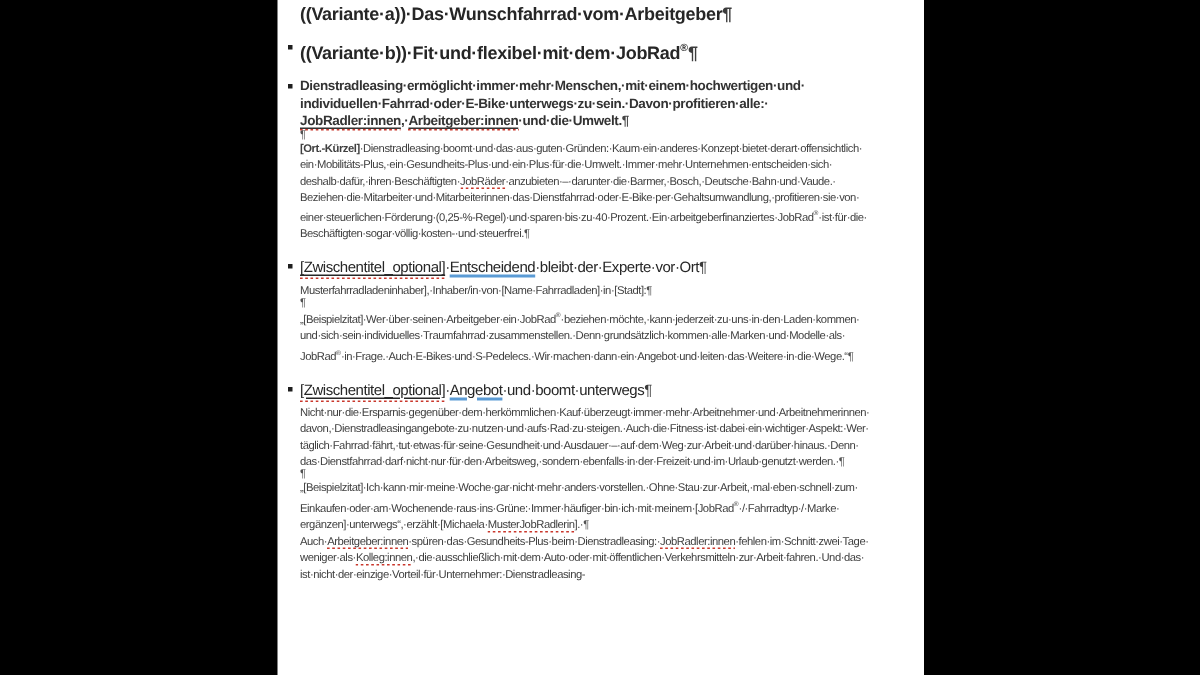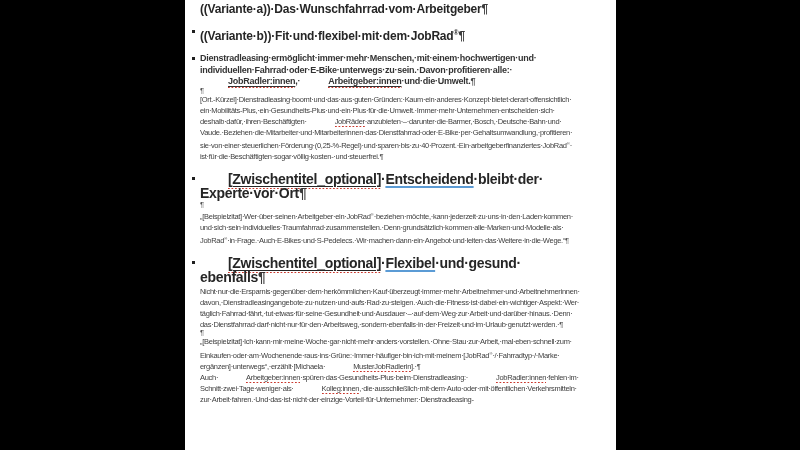--- a/index.html
+++ b/index.html
@@ -13,39 +13,38 @@
     position:absolute; left:185px; top:0; width:431px; height:450px;
     background:#fff; box-sizing:border-box; padding:2px 36px 0 15px;
     overflow:hidden;
   }
   .para { position:relative; color:#404040; white-space:normal; overflow-wrap:break-word; }
   .para.h1 {
     font-weight:bold; color:#262626; font-size:12px; line-height:14px;
     letter-spacing:-0.2px; margin:0 0 10px 0;
   }
   .para.h2 {
-    font-weight:bold; color:#262626; font-size:14px; line-height:13.5px;
+    font-weight:normal; color:#262626; font-size:10px; line-height:13.5px;
     letter-spacing:-0.3px; margin:11px 0 2px 0;
   }
   .para.lede {
     font-weight:bold; color:#333; font-size:9px; line-height:11.5px;
     letter-spacing:-0.25px; margin:0;
   }
   .para.body { font-size:7.5px; line-height:11px; letter-spacing:-0.3px; margin:0; }
   .para.pilc { font-size:7.5px; line-height:6px; margin:0; }
   .pmark {
     position:absolute; left:-8px; top:4px; width:3px; height:3px;
     background:#1f1f1f; display:block;
   }
-  .run.b { font-weight:normal; }
+  .run.b { font-weight:bold; }
   .run.red, .run.ured {
     background-image:repeating-linear-gradient(90deg,#c9372c 0,#c9372c 2px,transparent 2px,transparent 3.5px);
     background-repeat:repeat-x; background-size:3.5px 1px; background-position:0 100%;
     padding-bottom:1px;
-    margin-left:28px;
   }
   .run.ured {
     text-decoration:underline; text-decoration-thickness:1px; text-underline-offset:2px;
     padding-bottom:2px;
   }
   .run.blue {
     text-decoration:underline; text-decoration-color:#5b9bd5;
     text-decoration-thickness:1.5px; text-underline-offset:2px;
   }
   sup { font-size:58%; vertical-align:super; letter-spacing:0; }
@@ -56,22 +55,23 @@
 
 <div class="stage">
   <div class="page">
     <div class="doc-content">
         <div class="para h1"><span class="run n">((Variante·​a))·​Das·​Wunschfahrrad·​vom·​Arbeitgeber</span><span class="pilcrow-mark">¶</span></div>
         <div class="para h1"><span class="pmark"></span><span class="run n">((Variante·​b))·​Fit·​und·​flexibel·​mit·​dem·​JobRad<sup>®</sup></span><span class="pilcrow-mark">¶</span></div>
         <div class="para lede"><span class="pmark"></span><span class="run n">Dienstradleasing·​ermöglicht·​immer·​mehr·​Menschen,·​mit·​einem·​hochwertigen·​und·​individuellen·​Fahrrad·​oder·​E-Bike·​unterwegs·​zu·​sein.·​Davon·​profitieren·​alle:·​</span><span class="run ured">JobRadler:innen</span><span class="run n">,·​</span><span class="run ured">Arbeitgeber:innen</span><span class="run n">·​und·​die·​Umwelt.</span><span class="pilcrow-mark">¶</span></div>
         <div class="para pilc"><span class="pilcrow-mark">¶</span></div>
         <div class="para body"><span class="run b">[Ort.-Kürzel]</span><span class="run n">·​Dienstradleasing·​boomt·​und·​das·​aus·​guten·​Gründen:·​Kaum·​ein·​anderes·​Konzept·​bietet·​derart·​offensichtlich·​ein·​Mobilitäts-Plus,·​ein·​Gesundheits-Plus·​und·​ein·​Plus·​für·​die·​Umwelt.·​Immer·​mehr·​Unternehmen·​entscheiden·​sich·​deshalb·​dafür,·​ihren·​Beschäftigten·​</span><span class="run red">JobRäder</span><span class="run n">·​anzubieten·​–·​darunter·​die·​Barmer,·​Bosch,·​Deutsche·​Bahn·​und·​Vaude.·​Beziehen·​die·​Mitarbeiter·​und·​Mitarbeiterinnen·​das·​Dienstfahrrad·​oder·​E-Bike·​per·​Gehaltsumwandlung,·​profitieren·​sie·​von·​einer·​steuerlichen·​Förderung·​(0,25-%-Regel)·​und·​sparen·​bis·​zu·​40·​Prozent.·​Ein·​arbeitgeberfinanziertes·​JobRad<sup>®</sup>·​ist·​für·​die·​Beschäftigten·​sogar·​völlig·​kosten-·​und·​steuerfrei.</span><span class="pilcrow-mark">¶</span></div>
         <div class="para h2"><span class="pmark"></span><span class="run ured">[Zwischentitel_optional]</span><span class="run n">·​</span><span class="run blue">Entscheidend</span><span class="run n">·​bleibt·​der·​Experte·​vor·​Ort</span><span class="pilcrow-mark">¶</span></div>
+        <div class="para body"><span class="run n">Musterfahrradladeninhaber],·​Inhaber/in·​von·​[Name·​Fahrradladen]·​in·​[Stadt]:</span><span class="pilcrow-mark">¶</span></div>
         <div class="para pilc"><span class="pilcrow-mark">¶</span></div>
         <div class="para body"><span class="run n">„[Beispielzitat]·​Wer·​über·​seinen·​Arbeitgeber·​ein·​JobRad<sup>®</sup>·​beziehen·​möchte,·​kann·​jederzeit·​zu·​uns·​in·​den·​Laden·​kommen·​und·​sich·​sein·​individuelles·​Traumfahrrad·​zusammenstellen.·​Denn·​grundsätzlich·​kommen·​alle·​Marken·​und·​Modelle·​als·​JobRad<sup>®</sup>·​in·​Frage.·​Auch·​E-Bikes·​und·​S-Pedelecs.·​Wir·​machen·​dann·​ein·​Angebot·​und·​leiten·​das·​Weitere·​in·​die·​Wege.“</span><span class="pilcrow-mark">¶</span></div>
-        <div class="para h2"><span class="pmark"></span><span class="run ured">[Zwischentitel_optional]</span><span class="run n">·​</span><span class="run blue">Flexibel</span><span class="run n">·​und·​gesund·​ebenfalls</span><span class="pilcrow-mark">¶</span></div>
+        <div class="para h2"><span class="pmark"></span><span class="run ured">[Zwischentitel_optional]</span><span class="run n">·​</span><span class="run blue">Angebot</span><span class="run n">·​und·​boomt·​unterwegs</span><span class="pilcrow-mark">¶</span></div>
         <div class="para body"><span class="run n">Nicht·​nur·​die·​Ersparnis·​gegenüber·​dem·​herkömmlichen·​Kauf·​überzeugt·​immer·​mehr·​Arbeitnehmer·​und·​Arbeitnehmerinnen·​davon,·​Dienstradleasingangebote·​zu·​nutzen·​und·​aufs·​Rad·​zu·​steigen.·​Auch·​die·​Fitness·​ist·​dabei·​ein·​wichtiger·​Aspekt:·​Wer·​täglich·​Fahrrad·​fährt,·​tut·​etwas·​für·​seine·​Gesundheit·​und·​Ausdauer·​–·​auf·​dem·​Weg·​zur·​Arbeit·​und·​darüber·​hinaus.·​Denn·​das·​Dienstfahrrad·​darf·​nicht·​nur·​für·​den·​Arbeitsweg,·​sondern·​ebenfalls·​in·​der·​Freizeit·​und·​im·​Urlaub·​genutzt·​werden.·​</span><span class="pilcrow-mark">¶</span></div>
         <div class="para pilc"><span class="pilcrow-mark">¶</span></div>
         <div class="para body"><span class="run n">„[Beispielzitat]·​Ich·​kann·​mir·​meine·​Woche·​gar·​nicht·​mehr·​anders·​vorstellen.·​Ohne·​Stau·​zur·​Arbeit,·​mal·​eben·​schnell·​zum·​Einkaufen·​oder·​am·​Wochenende·​raus·​ins·​Grüne:·​Immer·​häufiger·​bin·​ich·​mit·​meinem·​[JobRad<sup>®</sup>·​/·​Fahrradtyp·​/·​Marke·​ergänzen]·​unterwegs“,·​erzählt·​[Michaela·​</span><span class="run red">MusterJobRadlerin</span><span class="run n">].·​</span><span class="pilcrow-mark">¶</span></div>
         <div class="para body"><span class="run n">Auch·​</span><span class="run red">Arbeitgeber:innen</span><span class="run n">·​spüren·​das·​Gesundheits-Plus·​beim·​Dienstradleasing:·​</span><span class="run red">JobRadler:innen</span><span class="run n">·​fehlen·​im·​Schnitt·​zwei·​Tage·​weniger·​als·​</span><span class="run red">Kolleg:innen</span><span class="run n">,·​die·​ausschließlich·​mit·​dem·​Auto·​oder·​mit·​öffentlichen·​Verkehrsmitteln·​zur·​Arbeit·​fahren.·​Und·​das·​ist·​nicht·​der·​einzige·​Vorteil·​für·​Unternehmer:·​Dienstradleasing-</span></div>
       </div>
   </div>
 </div>
 
 </body></html>

